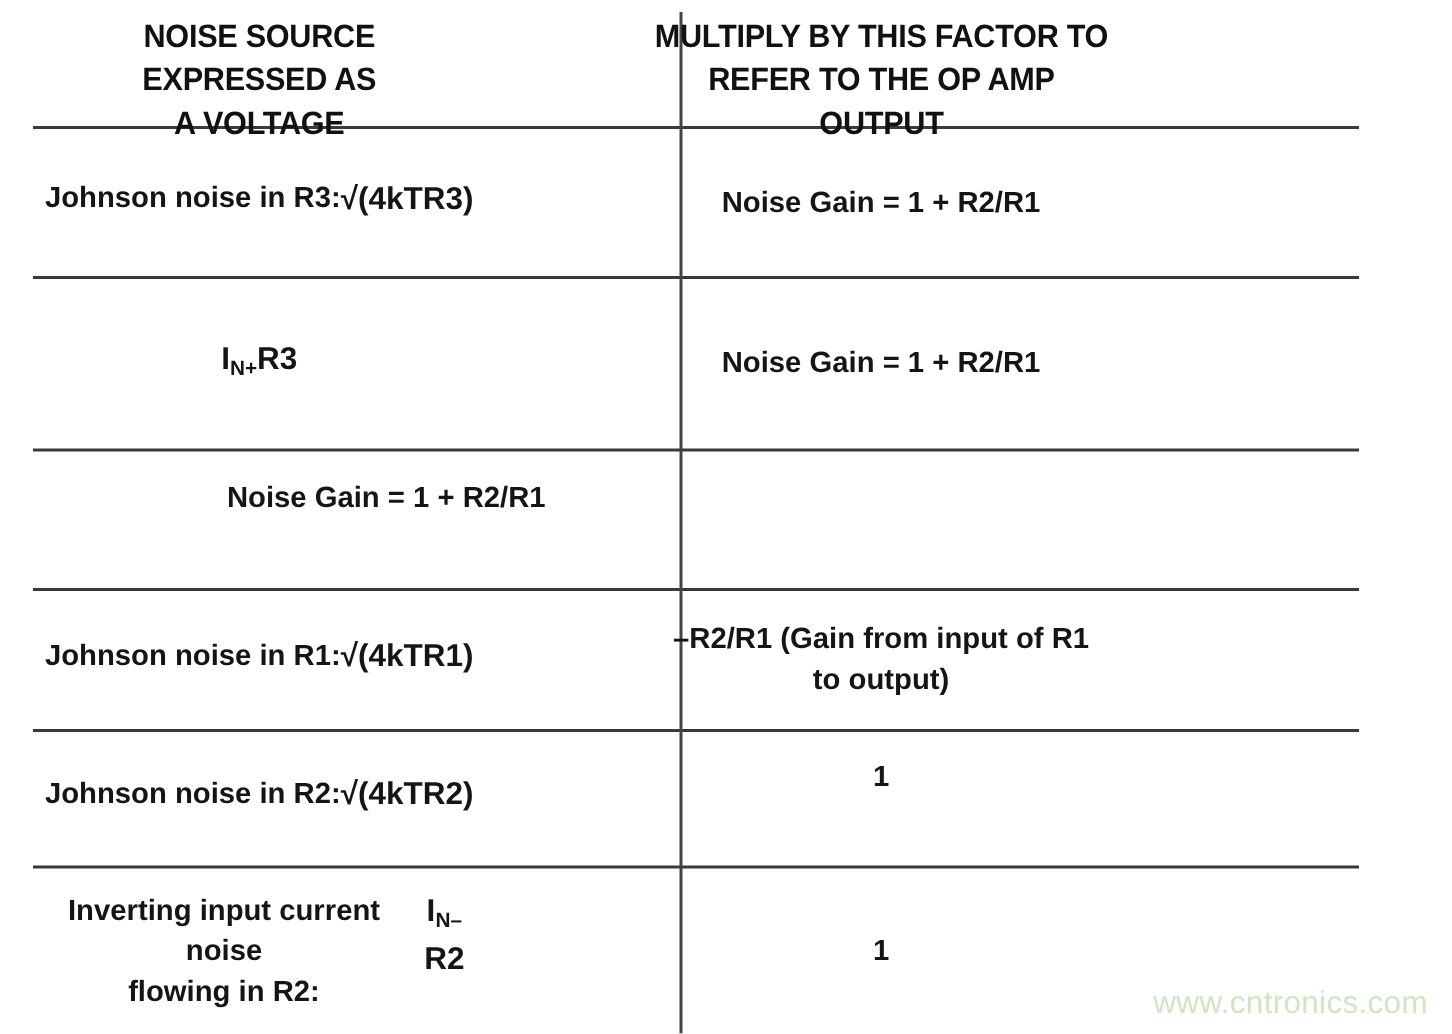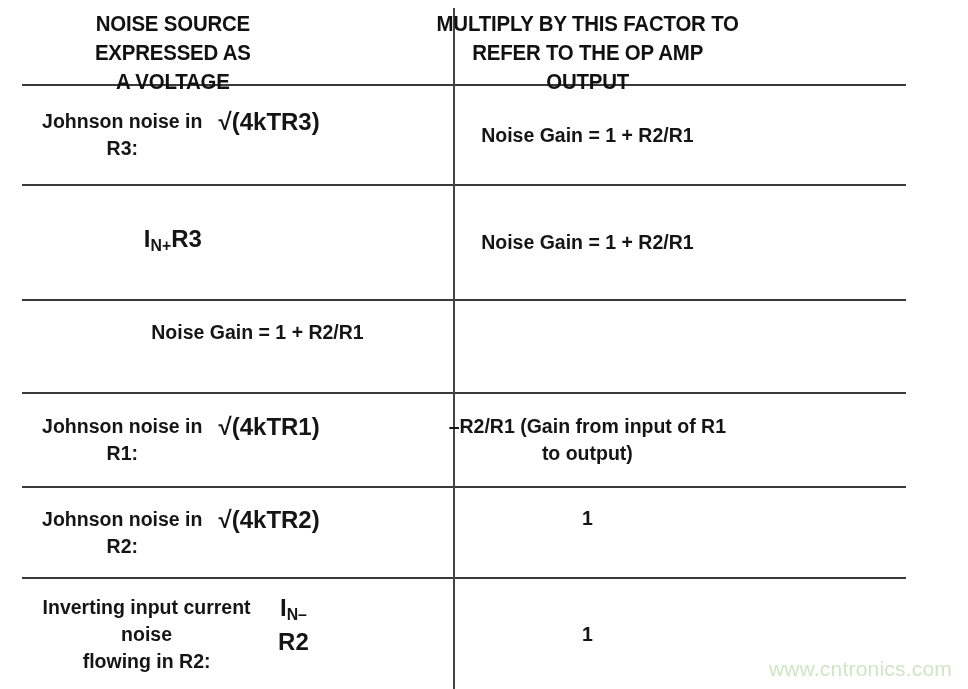--- a/index.html
+++ b/index.html
@@ -98,21 +98,21 @@
   .body-text {
     font-weight: bold;
     font-size: 19.5px;
     line-height: 27px;
     color: #151515;
     white-space: pre-line;
   }
 
   .formula {
     font-weight: bold;
-    font-size: 24px;
+    font-size: 21px;
     line-height: 27px;
     color: #151515;
   }
 
   .formula sub {
     font-size: 0.66em;
     vertical-align: -0.28em;
     font-weight: bold;
   }
 

